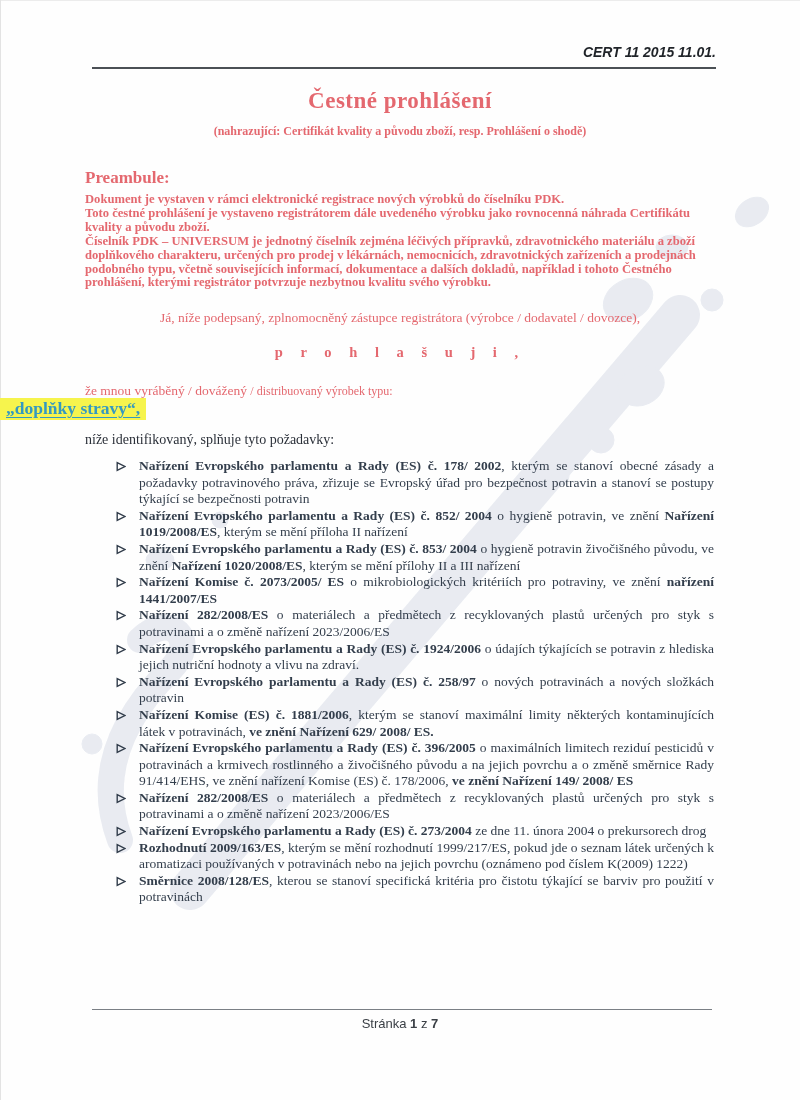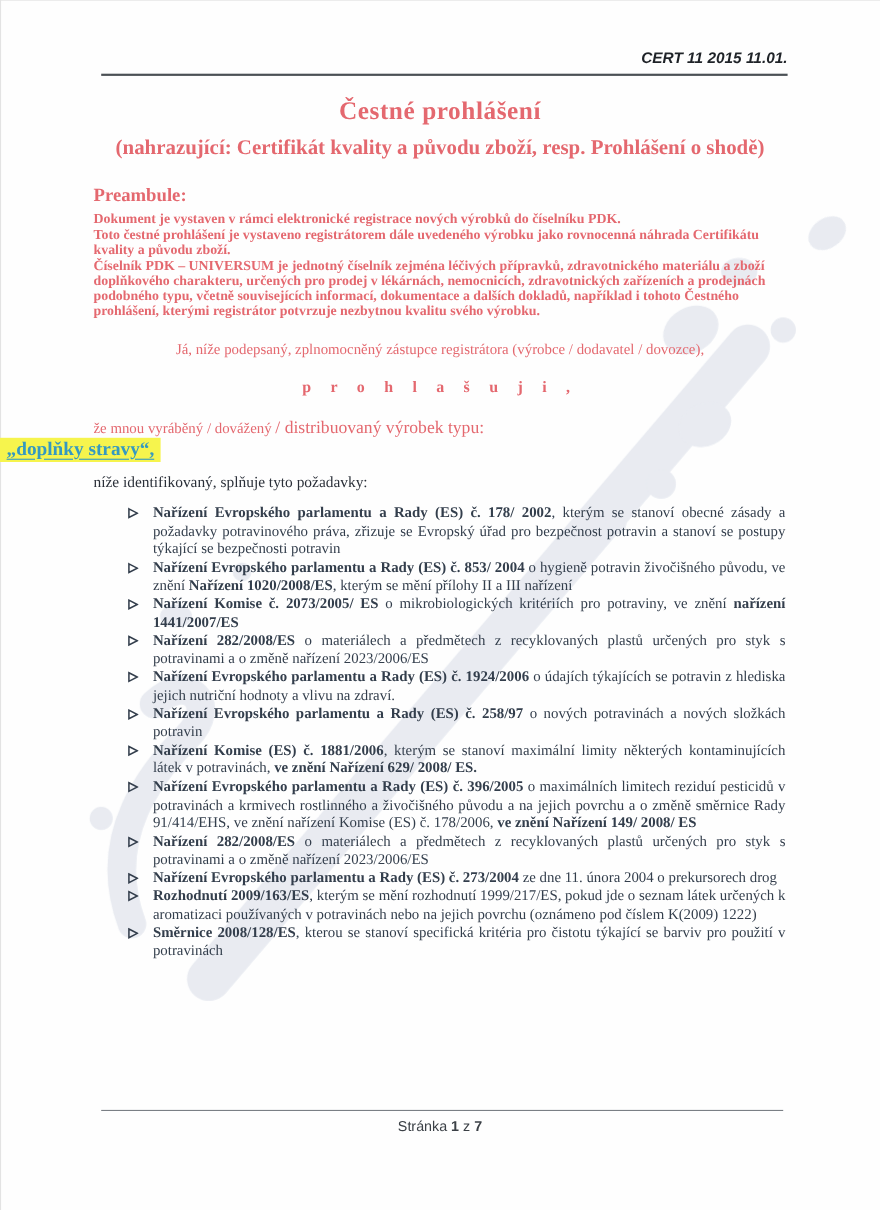--- a/index.html
+++ b/index.html
@@ -30,21 +30,21 @@
     position:absolute;top:67px;left:92px;width:624px;height:0;
     border-top:2px solid #4b5055;
   }
   .title{
     position:absolute;top:88px;left:0;width:100%;
     text-align:center;font-weight:bold;font-size:23px;color:var(--accent-red);
     letter-spacing:.5px;
   }
   .subtitle{
     position:absolute;top:124px;left:0;width:100%;
-    text-align:center;font-weight:bold;font-size:19px;color:var(--accent-red);
+    text-align:center;font-weight:bold;font-size:12px;color:var(--accent-red);
   }
   .preamble-heading{
     position:absolute;top:168px;left:85px;
     font-weight:bold;font-size:17px;color:var(--accent-red);
   }
   .preamble-body{
     position:absolute;top:193px;left:85px;width:638px;
     font-weight:bold;font-size:12.6px;line-height:13.9px;color:var(--accent-red);
   }
   .preamble-body p{margin:0;}
@@ -53,21 +53,21 @@
     text-align:center;font-size:13.5px;color:var(--accent-red);
   }
   .verb-line{
     position:absolute;top:344px;left:0;width:100%;
     text-align:center;font-weight:bold;font-size:14.5px;letter-spacing:7px;color:var(--accent-red);
   }
   .product-line{
     position:absolute;top:381px;left:85px;color:var(--accent-red);
   }
   .product-line .lead{font-size:13.5px;margin-top:44px;}
-  .product-line .rest{font-size:16px;}
+  .product-line .rest{font-size:12px;}
   .product-type-wrap{
     position:absolute;top:398px;left:0;width:100%;text-align:left;
   }
   .product-type{
     display:inline-block;
     font-weight:bold;font-size:17.5px;color:var(--product-blue);
     background:var(--highlight-yellow);
     text-decoration:underline;text-underline-offset:3px;
     padding:0 6px 1px 6px;
   }
@@ -146,20 +146,23 @@
     </div>
 
     <div class="follow-up">níže identifikovaný, splňuje tyto požadavky:</div>
 
     <ul class="req-list">
         <li><span class="bullet"><svg width="10" height="11" viewBox="0 0 10 11">
               <path d="M1.2 1.6 L8.8 5.5 L1.2 9.4 Z" fill="none" stroke="currentColor" stroke-width="1.4"></path>
             </svg></span><span><b>Nařízení Evropského parlamentu a Rady (ES) č. 178/ 2002</b><span>, kterým se stanoví obecné zásady a požadavky potravinového práva, zřizuje se Evropský úřad pro bezpečnost potravin a stanoví se postupy týkající se bezpečnosti potravin</span></span></li>
         <li><span class="bullet"><svg width="10" height="11" viewBox="0 0 10 11">
               <path d="M1.2 1.6 L8.8 5.5 L1.2 9.4 Z" fill="none" stroke="currentColor" stroke-width="1.4"></path>
+            </svg></span><span><b>Nařízení Evropského parlamentu a Rady (ES) č. 852/ 2004</b><span> o hygieně potravin, ve znění </span><b>Nařízení 1019/2008/ES</b><span>, kterým se mění příloha II nařízení</span></span></li>
+        <li><span class="bullet"><svg width="10" height="11" viewBox="0 0 10 11">
+              <path d="M1.2 1.6 L8.8 5.5 L1.2 9.4 Z" fill="none" stroke="currentColor" stroke-width="1.4"></path>
             </svg></span><span><b>Nařízení Evropského parlamentu a Rady (ES) č. 853/ 2004</b><span> o hygieně potravin živočišného původu, ve znění </span><b>Nařízení 1020/2008/ES</b><span>, kterým se mění přílohy II a III nařízení</span></span></li>
         <li><span class="bullet"><svg width="10" height="11" viewBox="0 0 10 11">
               <path d="M1.2 1.6 L8.8 5.5 L1.2 9.4 Z" fill="none" stroke="currentColor" stroke-width="1.4"></path>
             </svg></span><span><b>Nařízení Komise č. 2073/2005/ ES</b><span> o mikrobiologických kritériích pro potraviny, ve znění </span><b>nařízení 1441/2007/ES</b></span></li>
         <li><span class="bullet"><svg width="10" height="11" viewBox="0 0 10 11">
               <path d="M1.2 1.6 L8.8 5.5 L1.2 9.4 Z" fill="none" stroke="currentColor" stroke-width="1.4"></path>
             </svg></span><span><b>Nařízení 282/2008/ES</b><span> o materiálech a předmětech z recyklovaných plastů určených pro styk s potravinami a o změně nařízení 2023/2006/ES</span></span></li>
         <li><span class="bullet"><svg width="10" height="11" viewBox="0 0 10 11">
               <path d="M1.2 1.6 L8.8 5.5 L1.2 9.4 Z" fill="none" stroke="currentColor" stroke-width="1.4"></path>
             </svg></span><span><b>Nařízení Evropského parlamentu a Rady (ES) č. 1924/2006</b><span>  o údajích týkajících se potravin z hlediska jejich nutriční hodnoty a vlivu na zdraví.</span></span></li>

